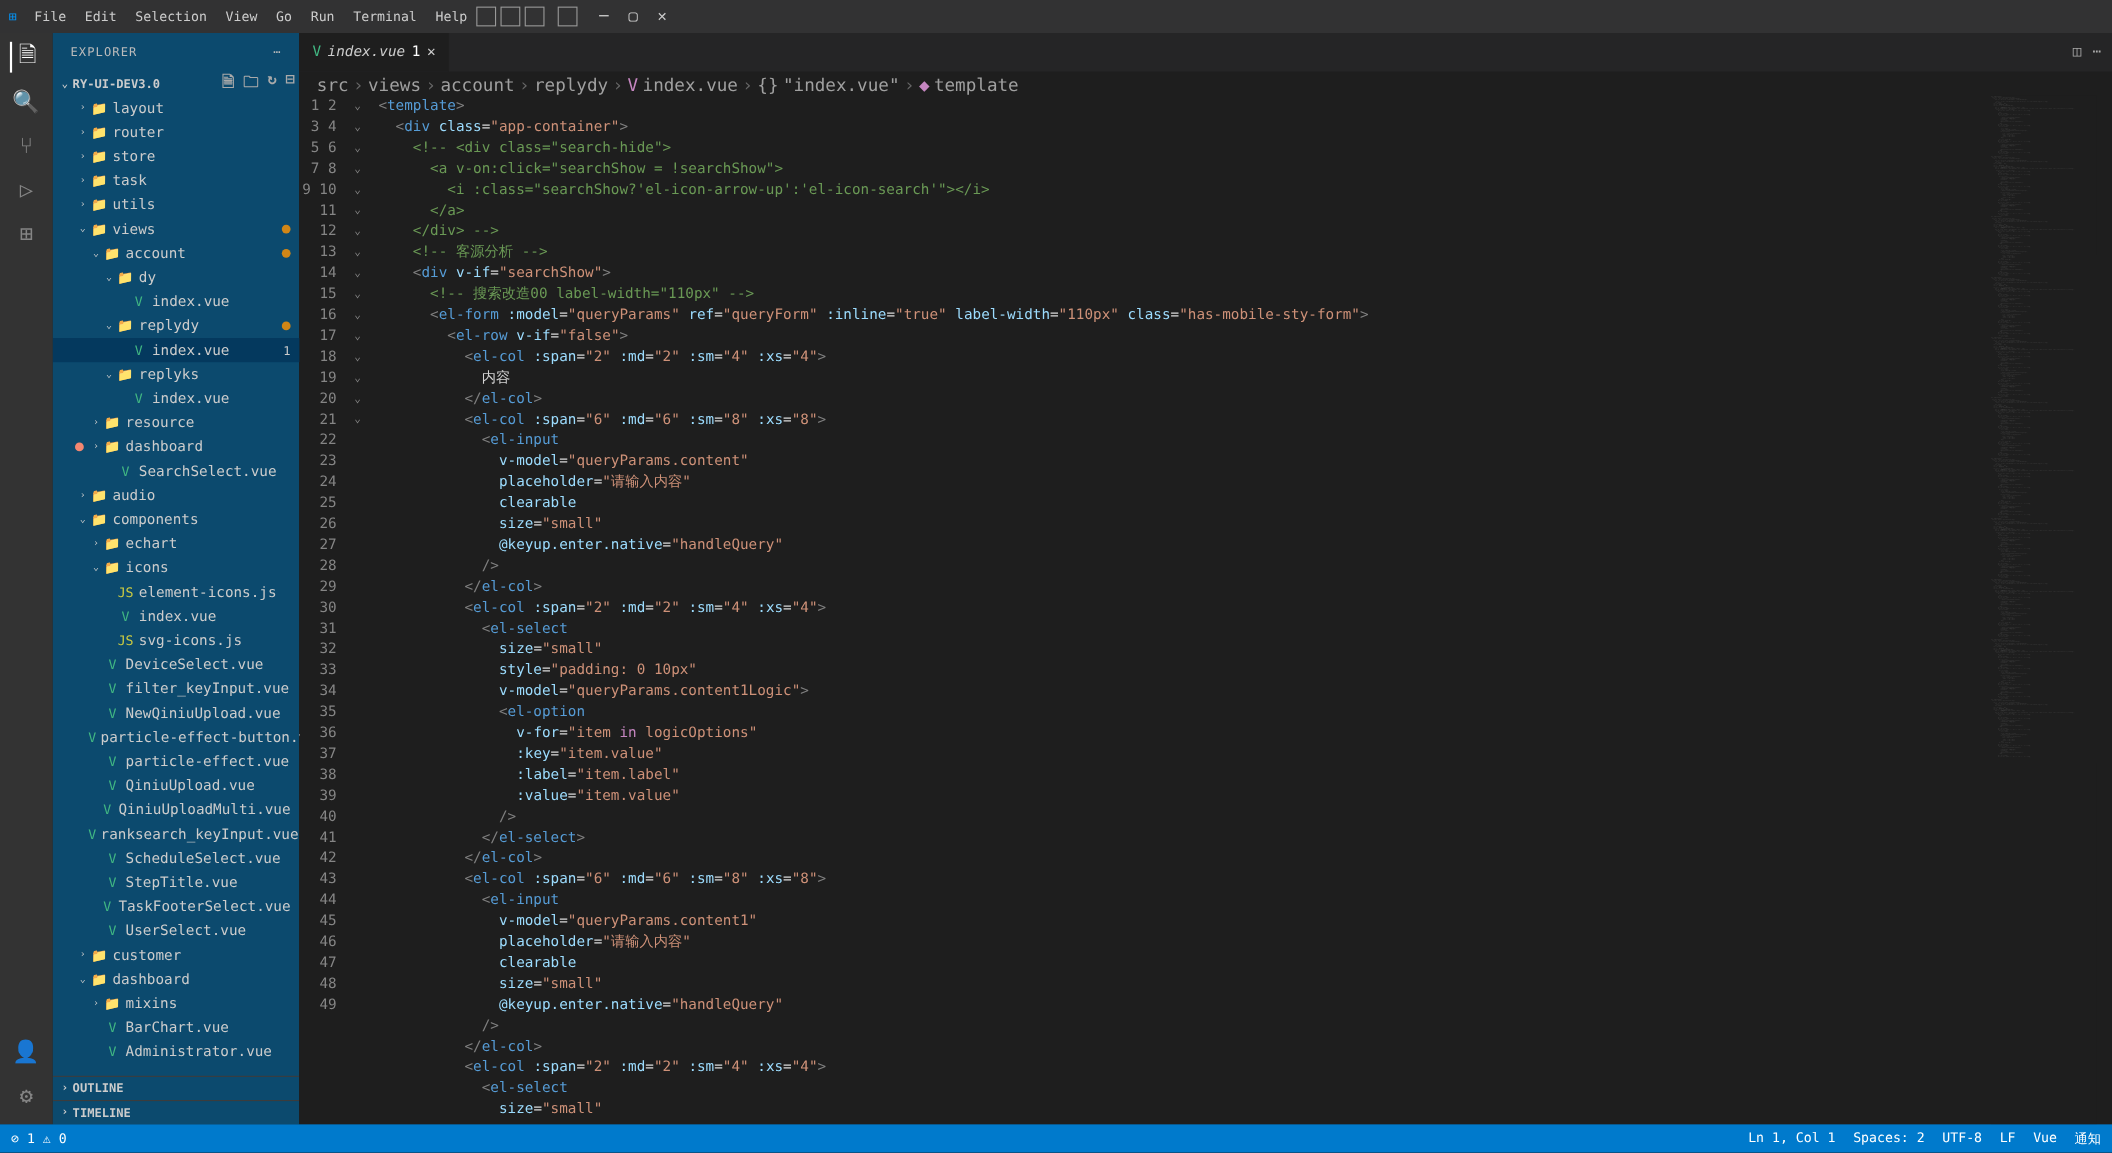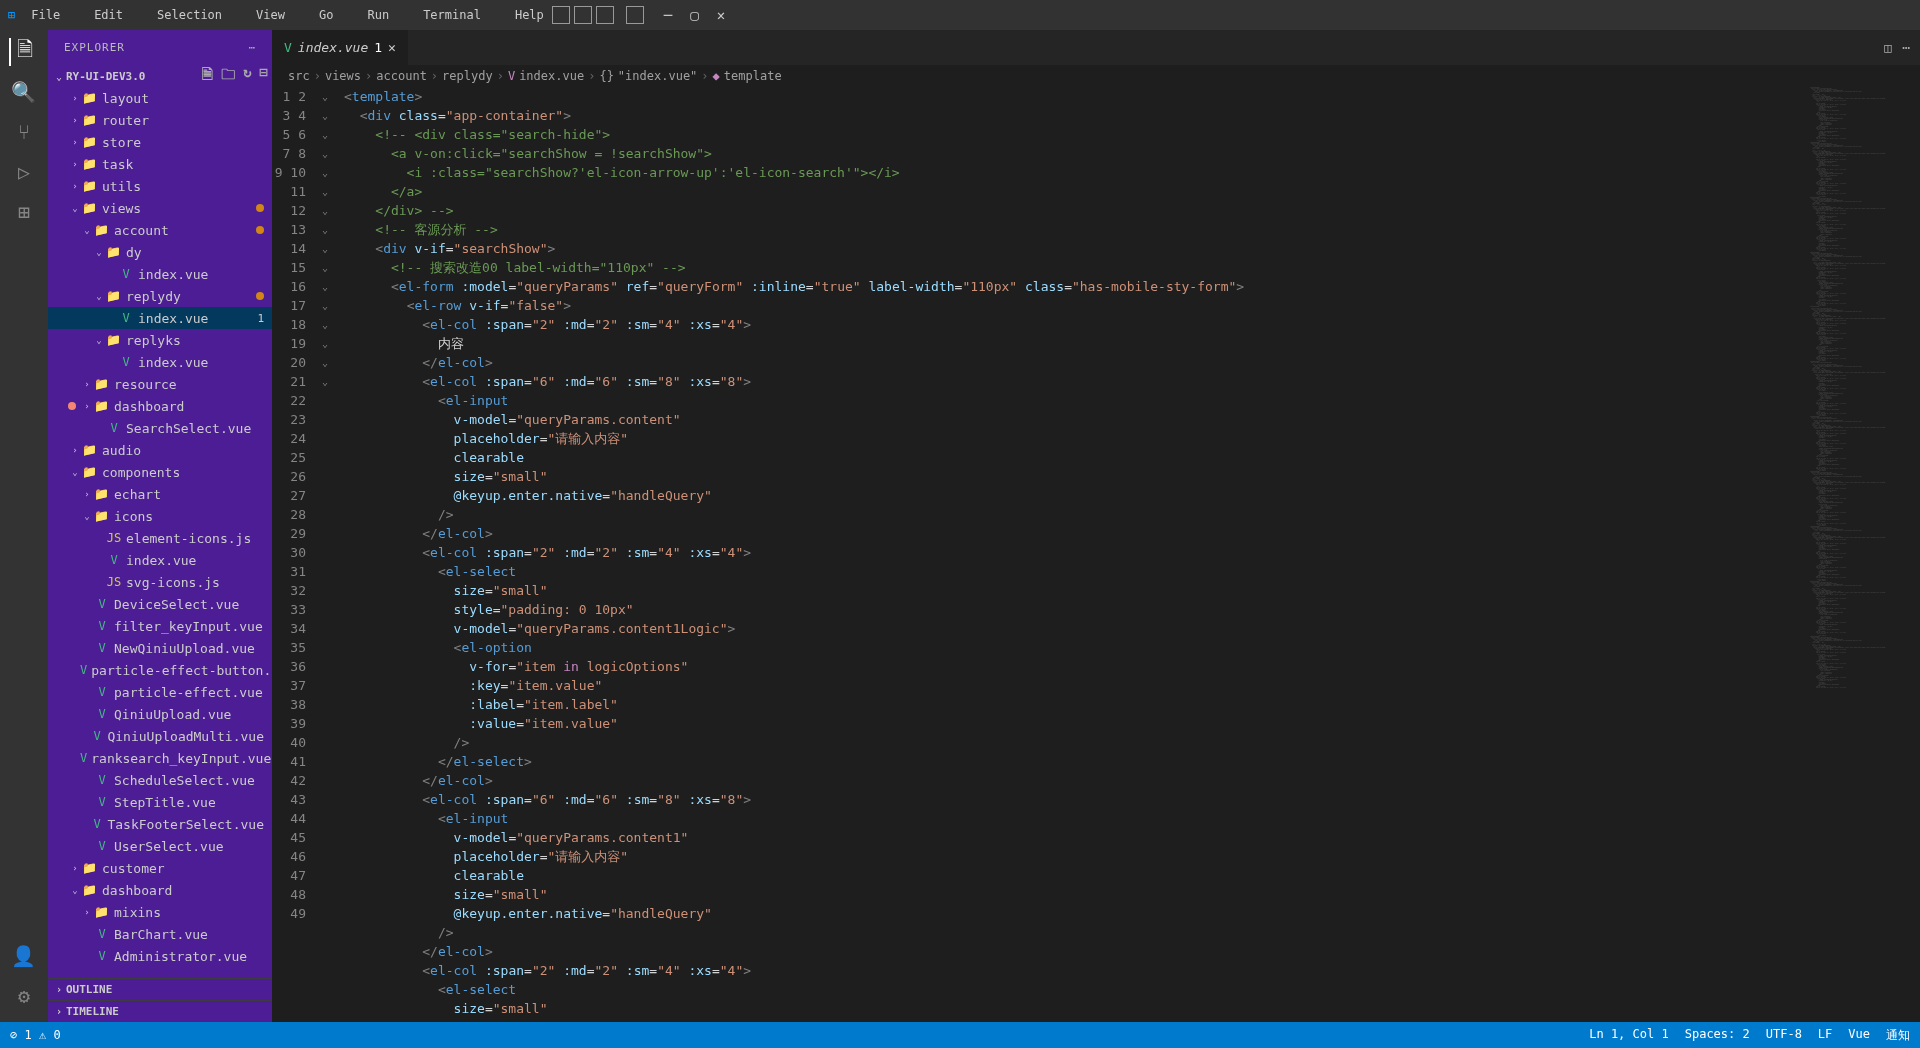--- a/index.html
+++ b/index.html
@@ -1,30 +1,30 @@
 <!DOCTYPE html>
 <html><head>
 <meta charset="utf-8">
 <style>
 *{margin:0;padding:0;box-sizing:border-box;font-family:'Segoe UI',Consolas,monospace;user-select:none}
 body{background:#1e1e1e;color:#cccccc;font-size:13px;overflow:hidden;width:1920px;height:1048px}
 .titlebar{height:30px;background:#323233;display:flex;align-items:center;padding:0 8px;font-size:12px}
-.titlebar .menu{display:flex;gap:18px}
+.titlebar .menu{display:flex;gap:1px}
 .titlebar .menu span{padding:4px 8px;cursor:pointer}
 .titlebar .title{flex:1;text-align:center;color:#cccccc}
 .titlebar .controls{display:flex;gap:2px;align-items:center}
 .titlebar .controls span{padding:4px 8px;cursor:pointer;font-size:14px}
 .titlebar .layout-icons{display:flex;gap:4px;margin-right:12px}
 .titlebar .layout-icons span{width:18px;height:18px;border:1px solid #999;display:inline-block}
 .main{display:flex;height:992px}
 .activitybar{width:48px;background:#333333;display:flex;flex-direction:column;align-items:center;padding-top:8px;gap:12px}
 .activitybar .icon{width:28px;height:28px;display:flex;align-items:center;justify-content:center;color:#858585;cursor:pointer;font-size:20px}
 .activitybar .icon.active{color:#fff;border-left:2px solid #fff;margin-left:-2px;padding-left:2px}
 .activitybar .bottom{margin-top:auto;margin-bottom:12px;display:flex;flex-direction:column;gap:12px}
-.sidebar{width:224px;background:#4c1d95;display:flex;flex-direction:column;overflow:hidden}
+.sidebar{width:224px;background:#0c4a6e;display:flex;flex-direction:column;overflow:hidden}
 .sidebar-header{height:35px;padding:0 16px;display:flex;align-items:center;justify-content:space-between;font-size:11px;letter-spacing:1px;color:#bbbbbb}
 .sidebar-actions{display:flex;gap:8px;font-size:14px;color:#aaa}
 .section-header{height:22px;padding:0 4px;display:flex;align-items:center;font-size:11px;font-weight:bold;cursor:pointer}
 .section-header .chev{width:14px;text-align:center;font-size:10px}
 .tree{flex:1;overflow-y:auto;font-size:13px}
 .tree-item{height:22px;display:flex;align-items:center;cursor:pointer;padding-right:8px;white-space:nowrap}
 .tree-item.selected{background:#04395e}
 .tree-item .chev{width:14px;font-size:9px;text-align:center;color:#ccc}
 .tree-item .icon{width:16px;margin-right:4px;text-align:center;font-size:12px}
 .tree-item .dot{width:8px;height:8px;border-radius:50%;margin-left:auto}
@@ -32,21 +32,21 @@
 .folder-icon{color:#c09553}
 .vue-icon{color:#41b883}
 .js-icon{color:#cbcb41}
 .editor-area{flex:1;display:flex;flex-direction:column;background:#1e1e1e;position:relative}
 .tabs{height:35px;background:#252526;display:flex;align-items:stretch}
 .tab{display:flex;align-items:center;padding:0 12px;background:#1e1e1e;border-right:1px solid #252526;gap:6px;cursor:pointer;font-size:13px;font-style:italic}
 .tab .icon{color:#41b883;font-style:normal}
 .tab .mod{color:#fff;font-style:normal}
 .tab .close{color:#ccc;cursor:pointer;font-style:normal}
 .tab-actions{margin-left:auto;display:flex;align-items:center;padding:0 10px;gap:10px;color:#aaa}
-.breadcrumb{height:22px;padding:0 16px;display:flex;align-items:center;font-size:12px;color:#a0a0a0;gap:4px}
+.breadcrumb{height:22px;padding:0 16px;display:flex;align-items:flex-end;font-size:16px;color:#a0a0a0;gap:4px}
 .breadcrumb .sep{color:#666}
 .breadcrumb .bc-icon{color:#c586c0}
 .editor{flex:1;display:flex;overflow:hidden;font-family:Consolas,monospace;font-size:13px;line-height:19px;position:relative}
 .gutter{width:50px;text-align:right;padding-right:16px;color:#858585}
 .fold-gutter{width:14px;color:#858585;font-size:10px}
 .code{flex:1;white-space:pre;color:#d4d4d4;padding-left:8px}
 .minimap{width:96px;background:#1e1e1e;opacity:0.5;position:absolute;right:14px;top:0;height:100%;overflow:hidden}
 .minimap-content{transform:scale(0.08);transform-origin:top left;white-space:pre;font-size:13px;line-height:14px;color:#888}
 .c-tag{color:#569cd6}
 .c-attr{color:#9cdcfe}

